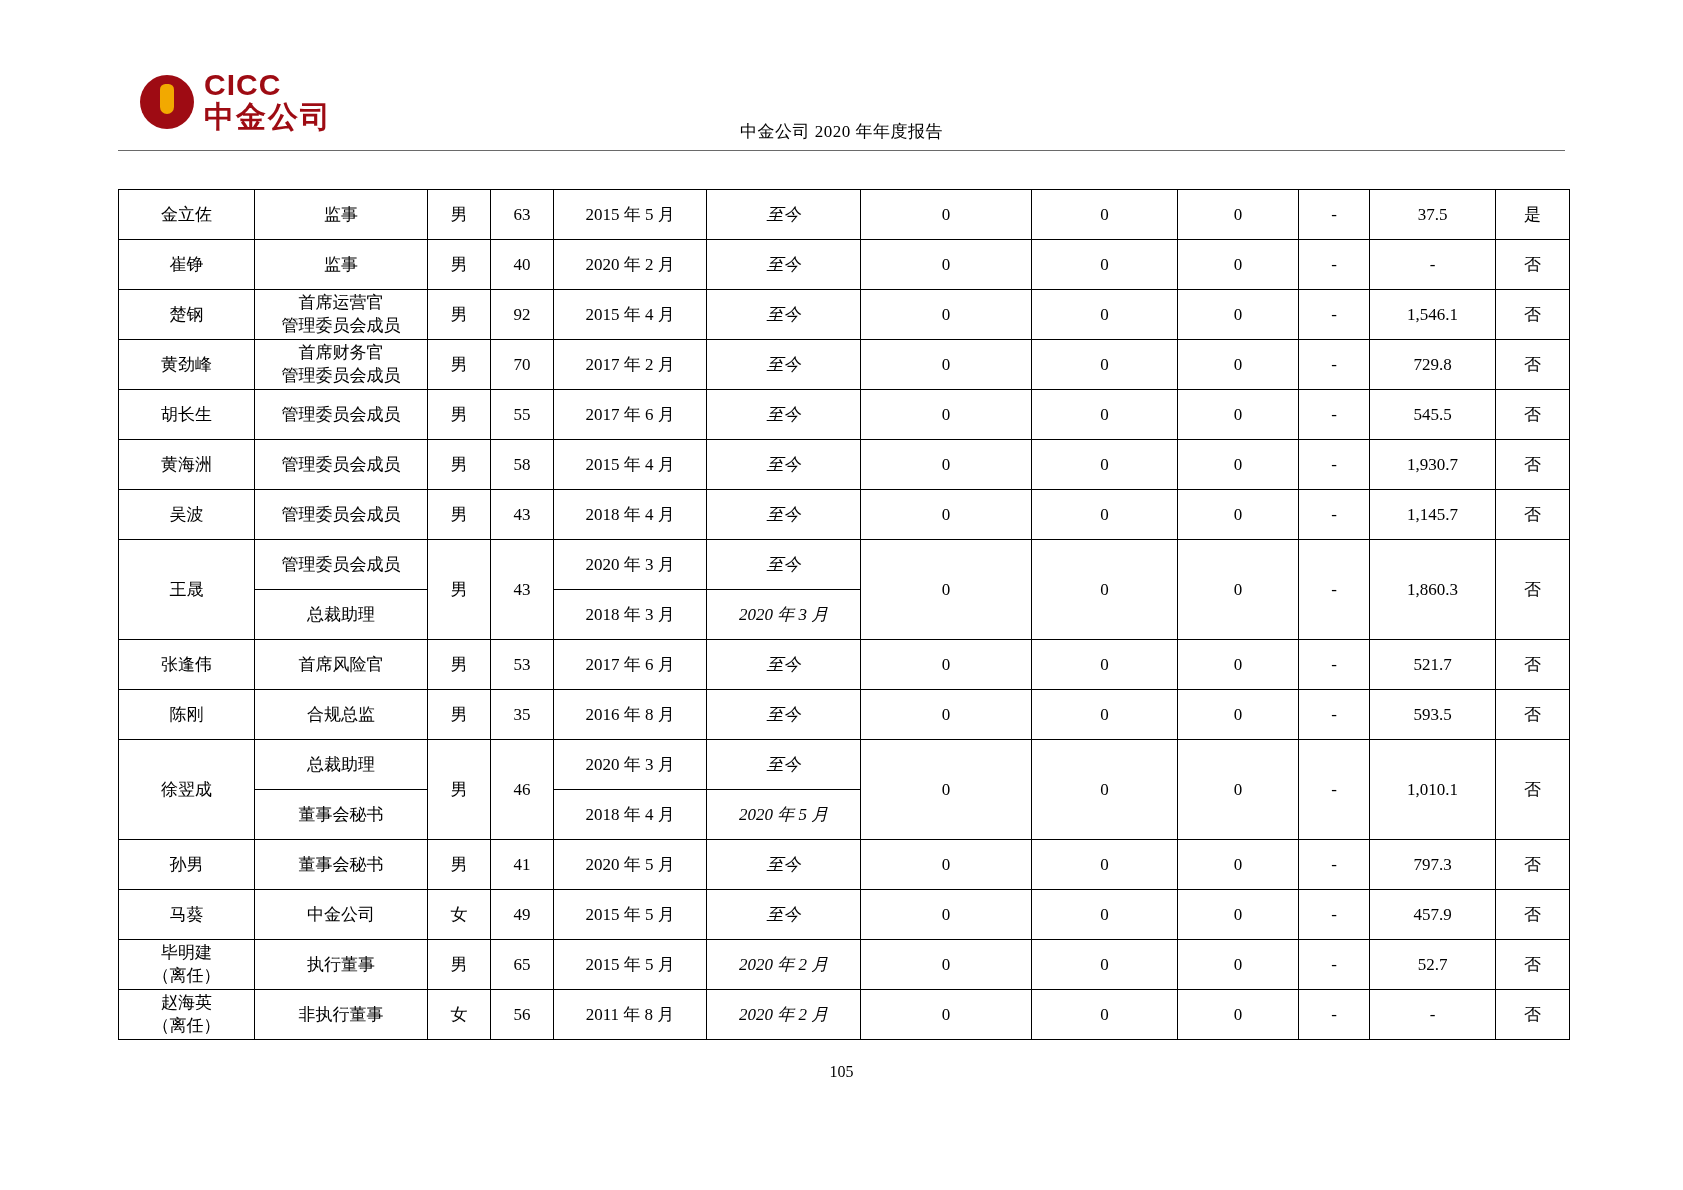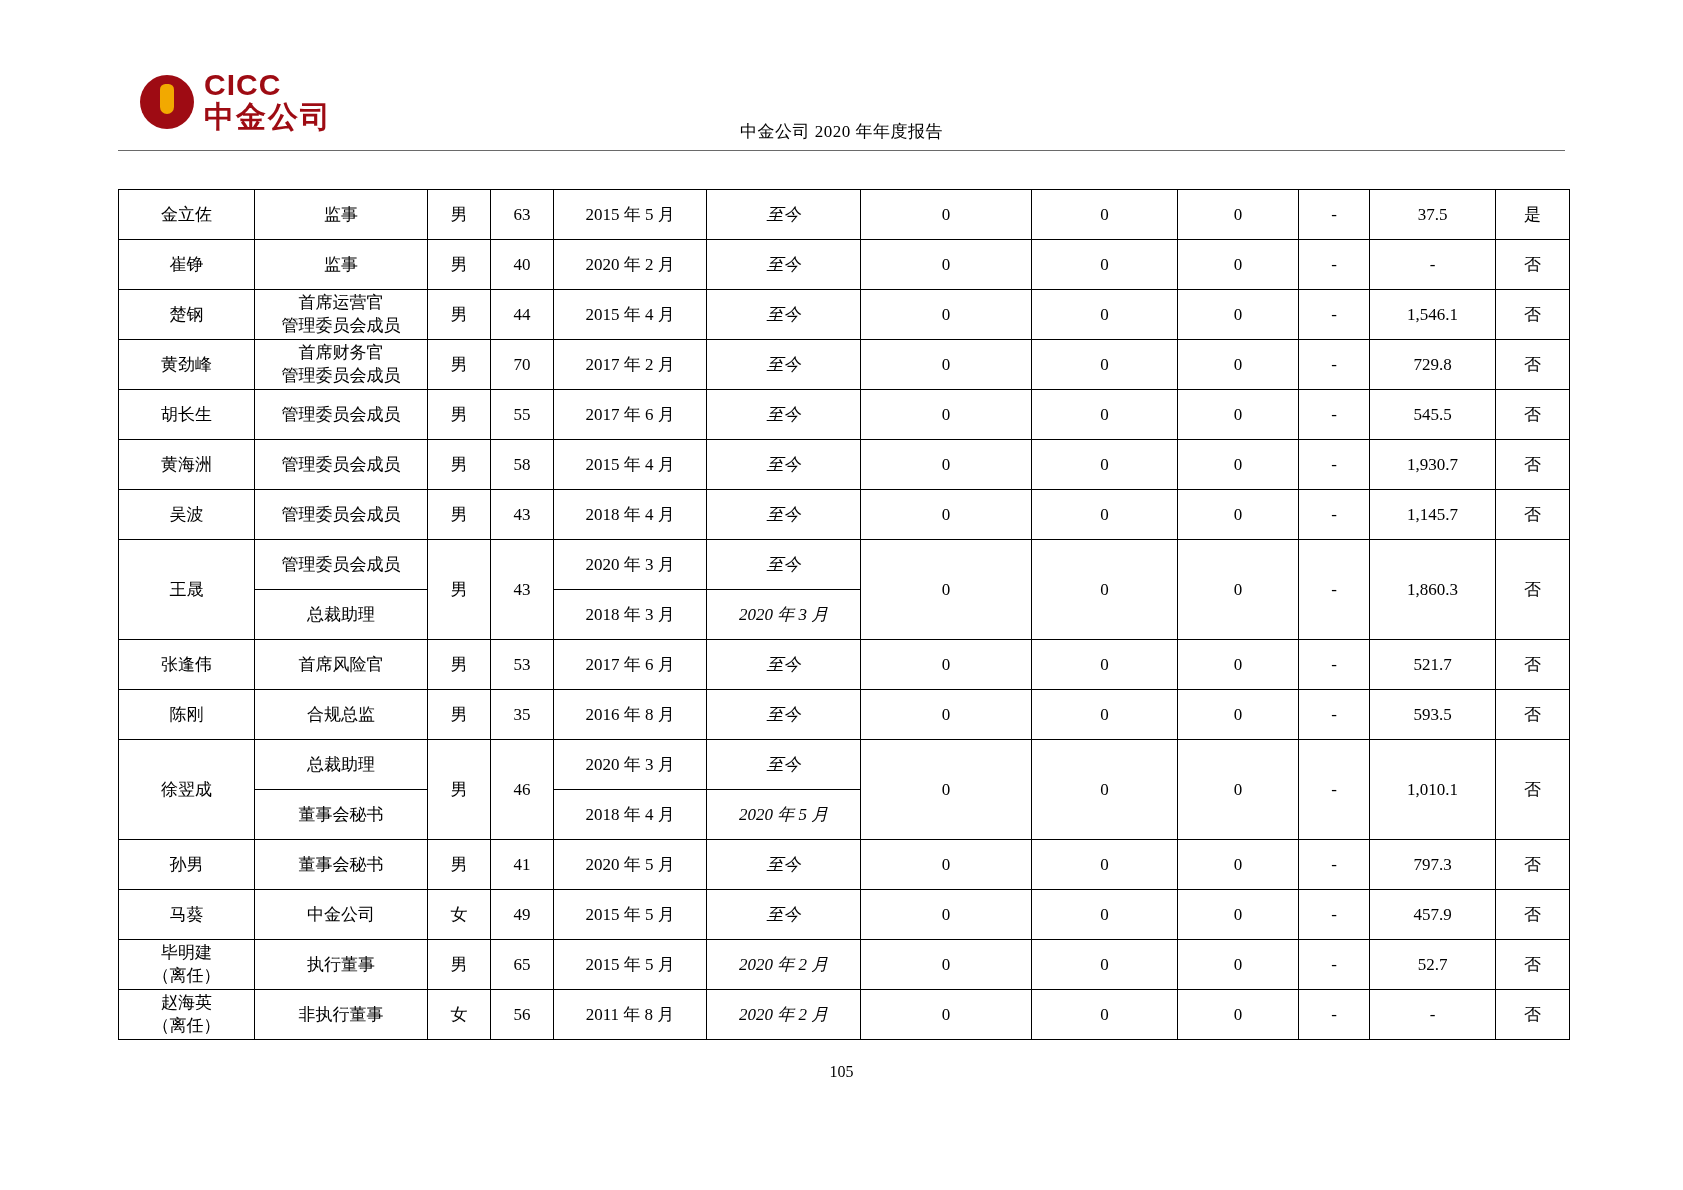--- a/index.html
+++ b/index.html
@@ -194,21 +194,21 @@
           <td class="c-share">否</td>
         </tr>
 
         <tr>
           <td class="c-name">楚钢</td>
           <td class="c-pos two-line">
             <div>首席运营官</div>
             <div>管理委员会成员</div>
           </td>
           <td class="c-sex">男</td>
-          <td class="c-age">44</td>
+          <td class="c-age">92</td>
           <td class="c-start">2015 年 4 月</td>
           <td class="c-end">至今</td>
           <td class="c-n1">0</td>
           <td class="c-n2">0</td>
           <td class="c-n3">0</td>
           <td class="c-n4">-</td>
           <td class="c-pay">1,546.1</td>
           <td class="c-share">否</td>
         </tr>
 

